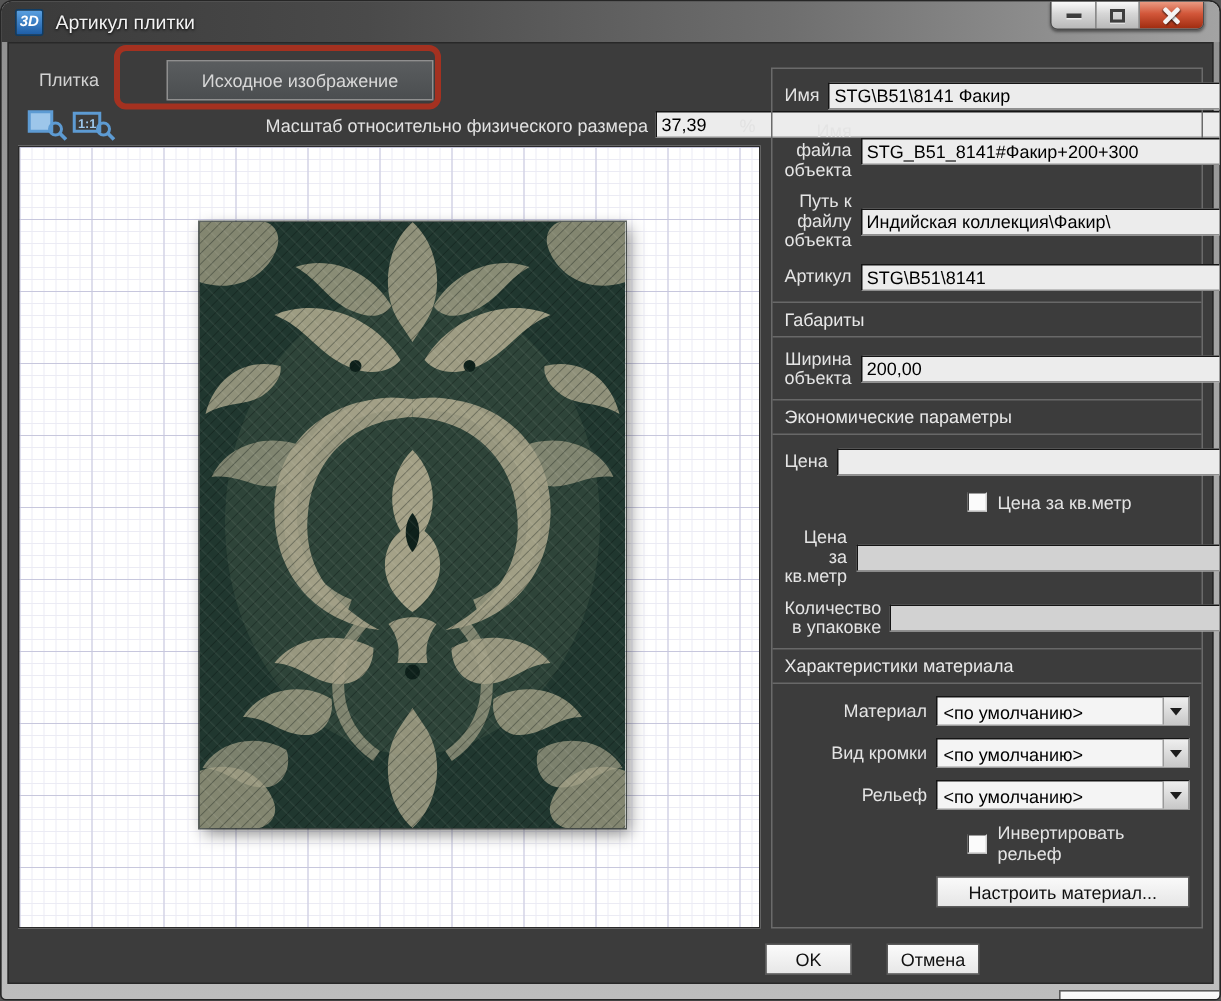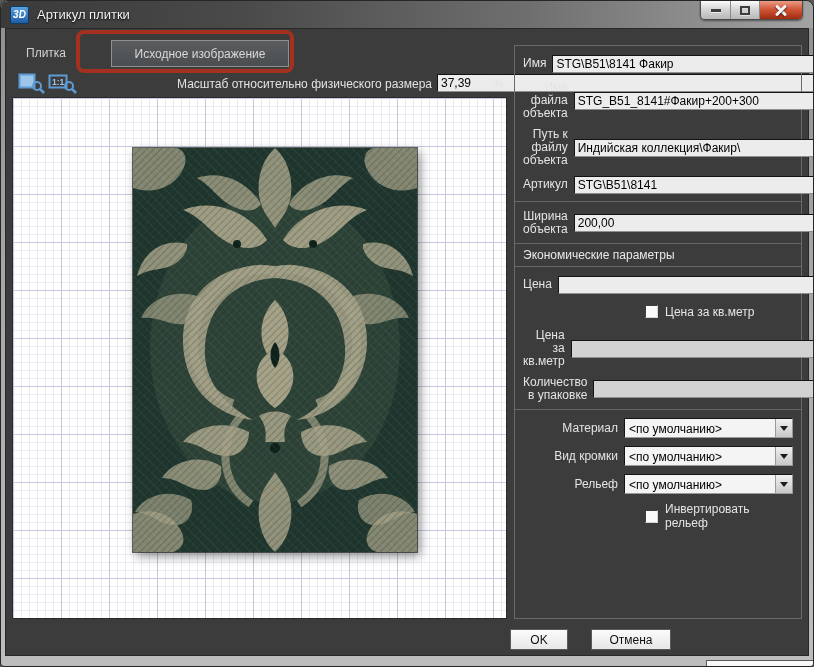--- a/index.html
+++ b/index.html
@@ -91,21 +91,21 @@
     border-left:1px solid #9a9a9a; display:flex; align-items:center; justify-content:center; }
   .tri { width:0; height:0; border:4px solid transparent; border-top:5px solid #1c1c1c; margin-top:5px; }
   .mat-btn { width:169px; height:21px; margin:9px 8px 0 auto;
     background:linear-gradient(180deg,#fafafa,#e6e6e6); border:1px solid #5a5a5a;
     color:#111; display:flex; align-items:center; justify-content:center; cursor:pointer; }
 
   
   .fbtn { position:absolute; top:600px; height:21px; background:linear-gradient(180deg,#fbfbfb,#e7e7e7);
     border:1px solid #5a5a5a; color:#111; display:flex; align-items:center; justify-content:center; cursor:pointer; }
   #btn-ok { left:504px; width:58px; }
-  #btn-cancel { left:585px; width:80px; }
+  #btn-cancel { left:585px; width:62px; }
   #btn-restore { left:700px; width:108px;margin-top:31px; }
 </style>
 </head>
 <body>
 
 <div id="window">
 
   <div id="titlebar">
     <div class="app-icon">3D</div>
     <div class="title-text">Артикул плитки</div>
@@ -206,20 +206,21 @@
           <div class="lbl">Путь к файлу объекта</div>
           <input class="fld fw" value="Индийская коллекция\Факир\" style="">
         </div>
         <div class="row">
           <div class="lbl">Артикул</div>
           <input class="fld fw" value="STG\B51\8141" style="">
         </div>
       </div>
 
       <div class="section">
+        <div class="sec-h">Габариты</div>
         <div class="row">
           <div class="lbl">Ширина объекта</div>
           <input class="fld sw" value="200,00" style="">
 
         </div>
       </div>
 
       <div class="section">
         <div class="sec-h">Экономические параметры</div>
         <div class="row">
@@ -237,20 +238,21 @@
 
         </div>
         <div class="row">
           <div class="lbl">Количество в упаковке</div>
           <input class="fld sw" disabled="" value="" style="">
 
         </div>
       </div>
 
       <div class="section">
+        <div class="sec-h">Характеристики материала</div>
         <div class="row">
           <div class="lbl">Материал</div>
           <div class="dd">
             <div class="dd-t">&lt;по умолчанию&gt;</div>
             <div class="dd-b">
                 <div class="tri"></div>
               </div>
           </div>
         </div>
         <div class="row">
@@ -268,20 +270,23 @@
             <div class="dd-t">&lt;по умолчанию&gt;</div>
             <div class="dd-b">
                 <div class="tri"></div>
               </div>
           </div>
         </div>
         <div class="row chk">
           <div class="cbx"></div>
           <div class="cbx-l">Инвертировать рельеф</div>
         </div>
+        <div class="row" style="margin-right:8px;">
+          <div class="mat-btn" style="margin:0 0 0 auto;">Настроить материал...</div>
+        </div>
       </div>
 
     </div>
 
     <div class="fbtn" id="btn-ok">OK</div>
     <div class="fbtn" id="btn-cancel">Отмена</div>
     <div class="fbtn" id="btn-restore">Восстановить</div>
 
   </div>
 </div>

